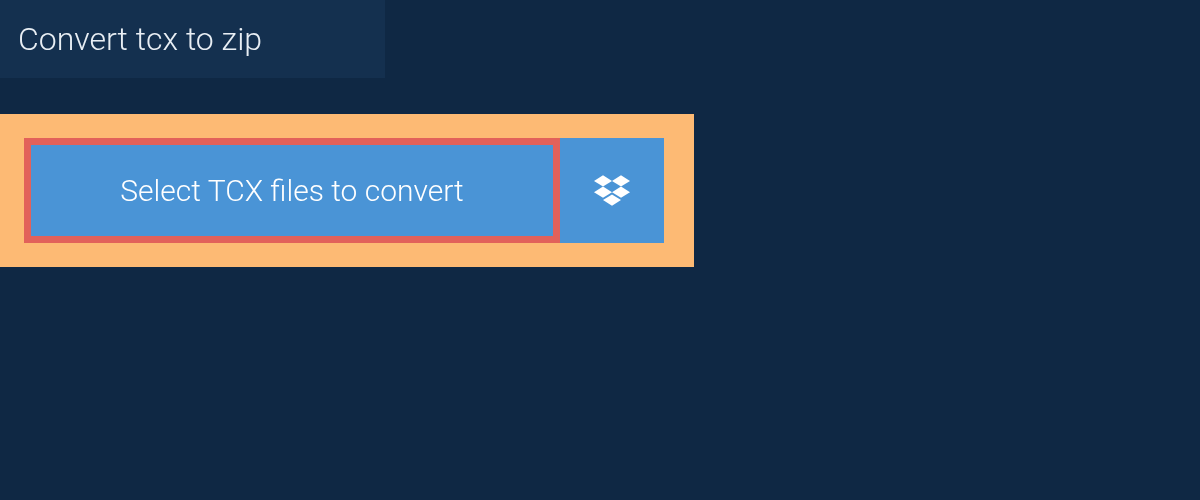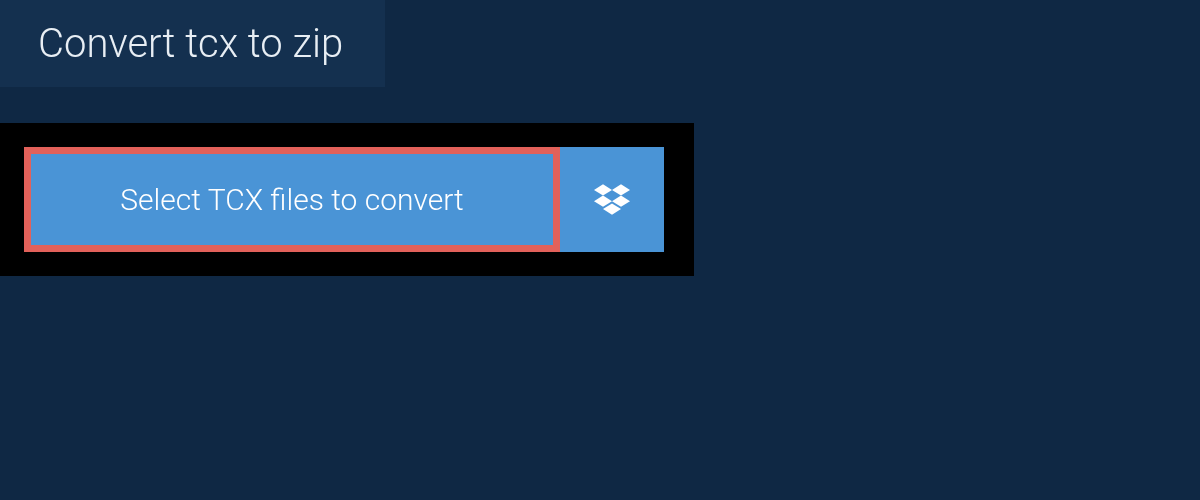--- a/index.html
+++ b/index.html
@@ -10,28 +10,28 @@
     body {
       width: 1200px;
       height: 500px;
       background: #0f2844;
       font-family: -apple-system, BlinkMacSystemFont, "Segoe UI", Roboto, Helvetica, Arial, sans-serif;
       overflow: hidden;
     }
     .header-tab {
       background: #14304f;
       color: #e8eef4;
-      font-size: 40px;
+      font-size: 32px;
       font-weight: 300;
-      padding: 20px 38px;
+      padding: 20px 18px;
       display: inline-block;
       width: 385px;
     }
     .upload-panel {
-      background: #000000;
+      background: #fdba74;
       padding: 24px;
       width: 694px;
       margin-top: 36px;
       display: flex;
       align-items: stretch;
     }
     .select-button-wrapper {
       border: 7px solid #e2615a;
       flex: 0 0 auto;
     }

